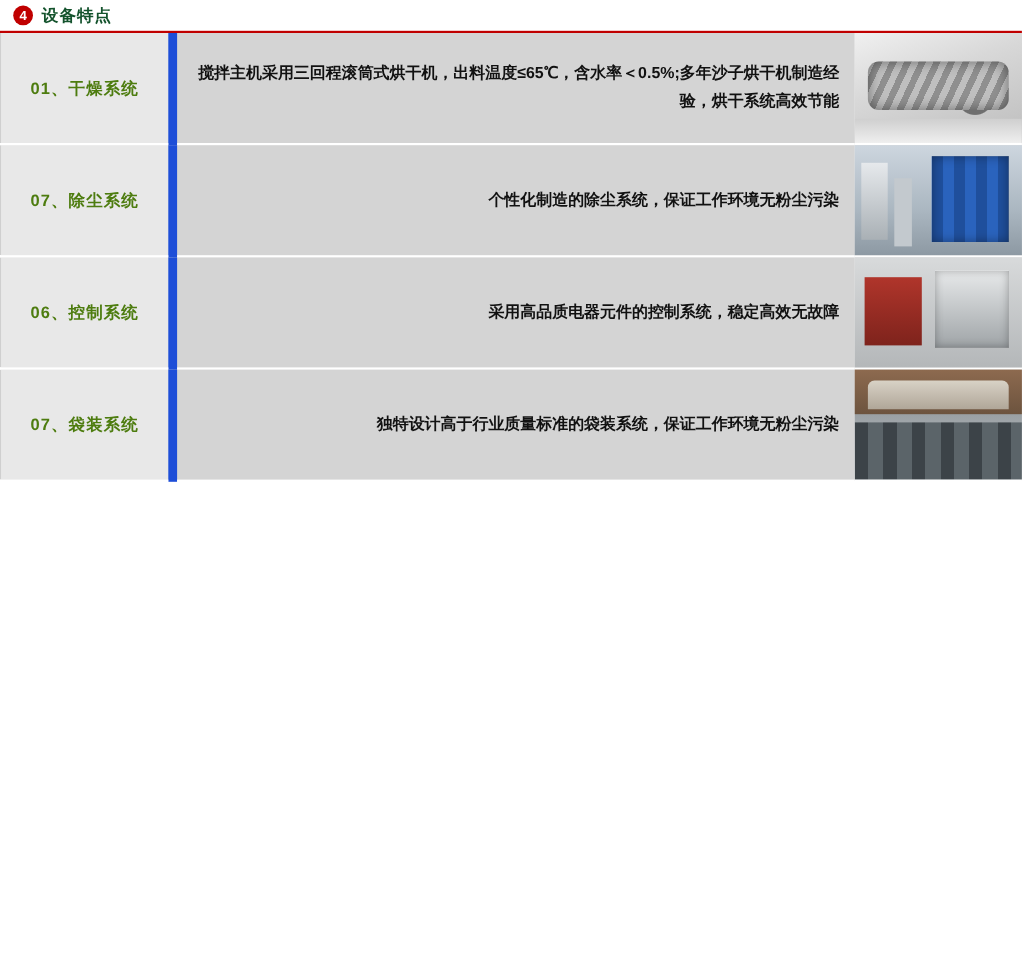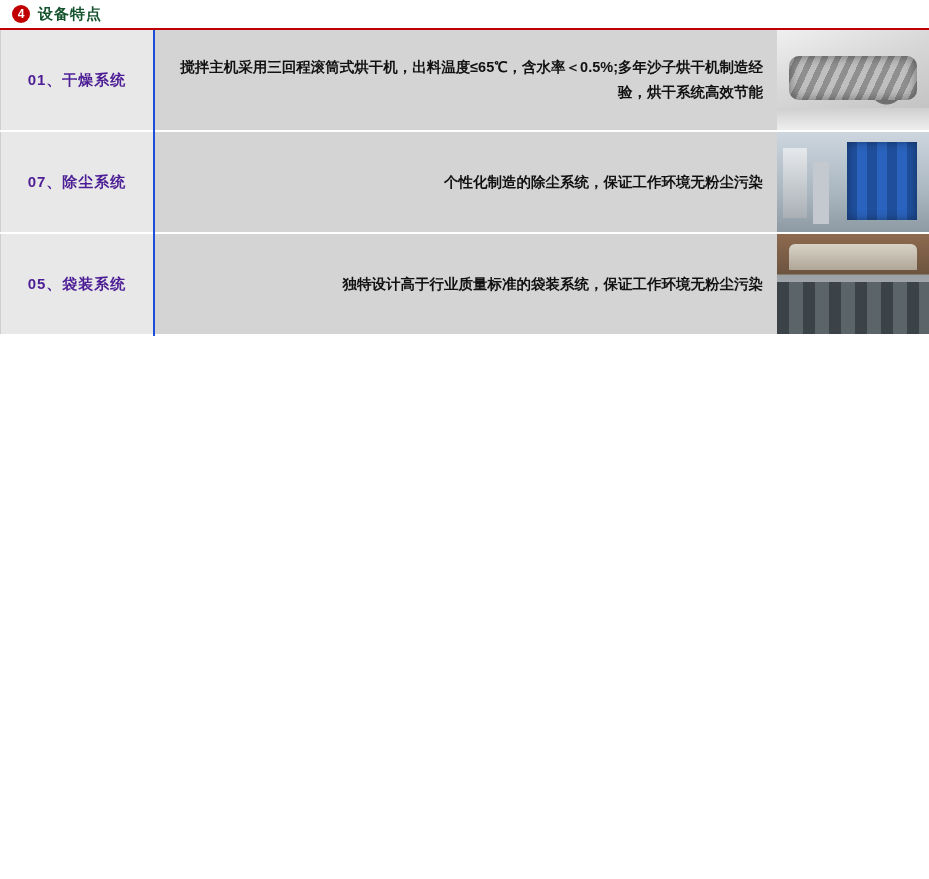--- a/index.html
+++ b/index.html
@@ -51,26 +51,26 @@
     border-collapse: collapse;
     table-layout: fixed;
   }
   .feature-table tr {
     border-bottom: 2px solid #ffffff;
   }
   .col-name {
     width: 150px;
     background: #e8e8e8;
     border-left: 1px solid #cfcfcf;
-    border-right: 2px solid #1d4ed8;
+    border-right: 8px solid #1d4ed8;
     text-align: center;
     vertical-align: middle;
     font-size: 15px;
     font-weight: bold;
-    color: #4c1d95;
+    color: #4d7c0f;
     letter-spacing: 1px;
   }
   .col-desc {
     background: #d4d4d4;
     vertical-align: middle;
     text-align: right;
     padding: 20px 14px;
     font-size: 14.5px;
     font-weight: bold;
     line-height: 1.7;
@@ -309,23 +309,32 @@
       <td class="col-name">07、除尘系统</td>
       <td class="col-desc">个性化制造的除尘系统，保证工作环境无粉尘污染</td>
       <td class="col-img">
         <div class="thumb-wrap">
           <span class="thumb single ph-dust" style="height:100px"></span>
         </div>
       </td>
     </tr>
 
 
-
     <tr style="height:100px">
-      <td class="col-name">05、袋装系统</td>
+      <td class="col-name">06、控制系统</td>
+      <td class="col-desc">采用高品质电器元件的控制系统，稳定高效无故障</td>
+      <td class="col-img">
+        <div class="thumb-wrap">
+          <span class="thumb single ph-control" style="height:100px"></span>
+        </div>
+      </td>
+    </tr>
+
+    <tr style="height:100px">
+      <td class="col-name">07、袋装系统</td>
       <td class="col-desc">独特设计高于行业质量标准的袋装系统，保证工作环境无粉尘污染</td>
       <td class="col-img">
         <div class="thumb-wrap">
           <span class="thumb single ph-bag" style="height:100px"></span>
         </div>
       </td>
     </tr>
 
   </tbody>
 </table>

